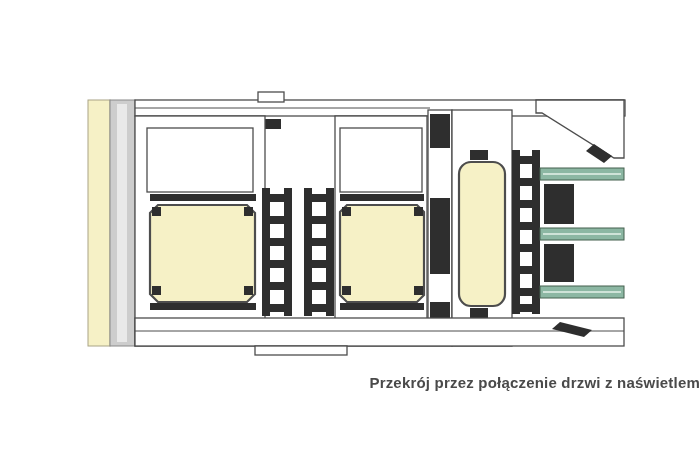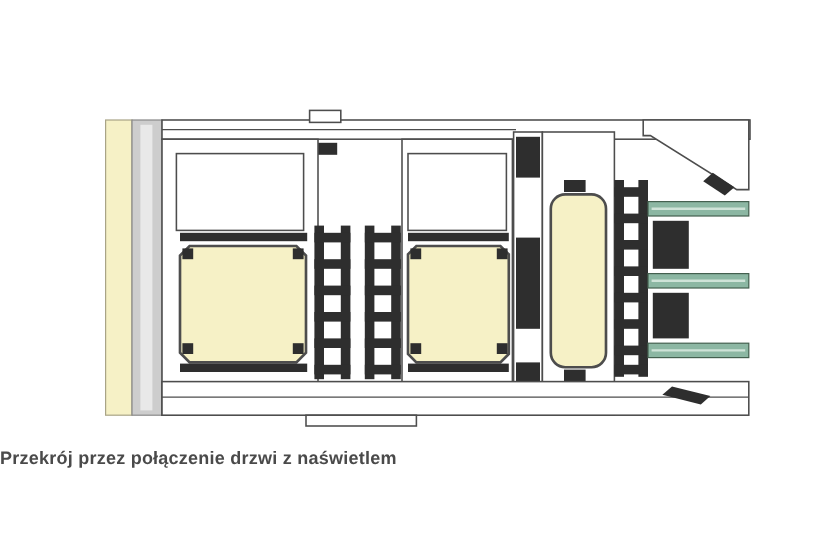--- a/index.html
+++ b/index.html
@@ -8,21 +8,21 @@
   .drawing{position:absolute;left:0;top:0;}
   .profile{fill:var(--profile-fill,#ffffff);stroke:var(--profile-outline,#4d4d4d);stroke-width:1.3;}
   .thin-line{stroke:var(--profile-outline,#4d4d4d);stroke-width:1;fill:none;}
   .cream{fill:var(--insulation-fill,#f6f1c6);stroke:var(--profile-outline,#4d4d4d);stroke-width:2.2;}
   .cream-plain{fill:var(--insulation-fill,#f6f1c6);stroke:#a9a486;stroke-width:1;}
   .dark{fill:var(--thermal-break-fill,#2e2e2e);stroke:none;}
   .wall{fill:var(--wall-fill,#cdcdcd);stroke:#898989;stroke-width:1;}
   .wall-inner{fill:#e9e9e9;stroke:none;}
   .glass{fill:var(--glass-fill,#8cb7a3);stroke:var(--glass-edge,#44604f);stroke-width:1;}
   .glass-inner{stroke:#cfe3d8;stroke-width:2;fill:none;}
-  .caption{position:absolute;left:0;width:700px;top:374px;text-align:left;font-size:15px;font-weight:bold;color:var(--caption-color,#4a4a4a);letter-spacing:0.2px;}
+  .caption{position:absolute;left:0;width:700px;top:374px;text-align:right;font-size:15px;font-weight:bold;color:var(--caption-color,#4a4a4a);letter-spacing:0.2px;}
 </style>
 </head>
 <body>
 
 <div class="stage">
   <svg class="drawing" width="700" height="467" viewBox="0 0 700 467">
 
     <rect x="88" y="100" width="22" height="246" class="cream-plain"></rect>
     <rect x="110" y="100" width="25" height="246" class="wall"></rect>
     <rect x="117" y="104" width="10" height="238" class="wall-inner"></rect>

